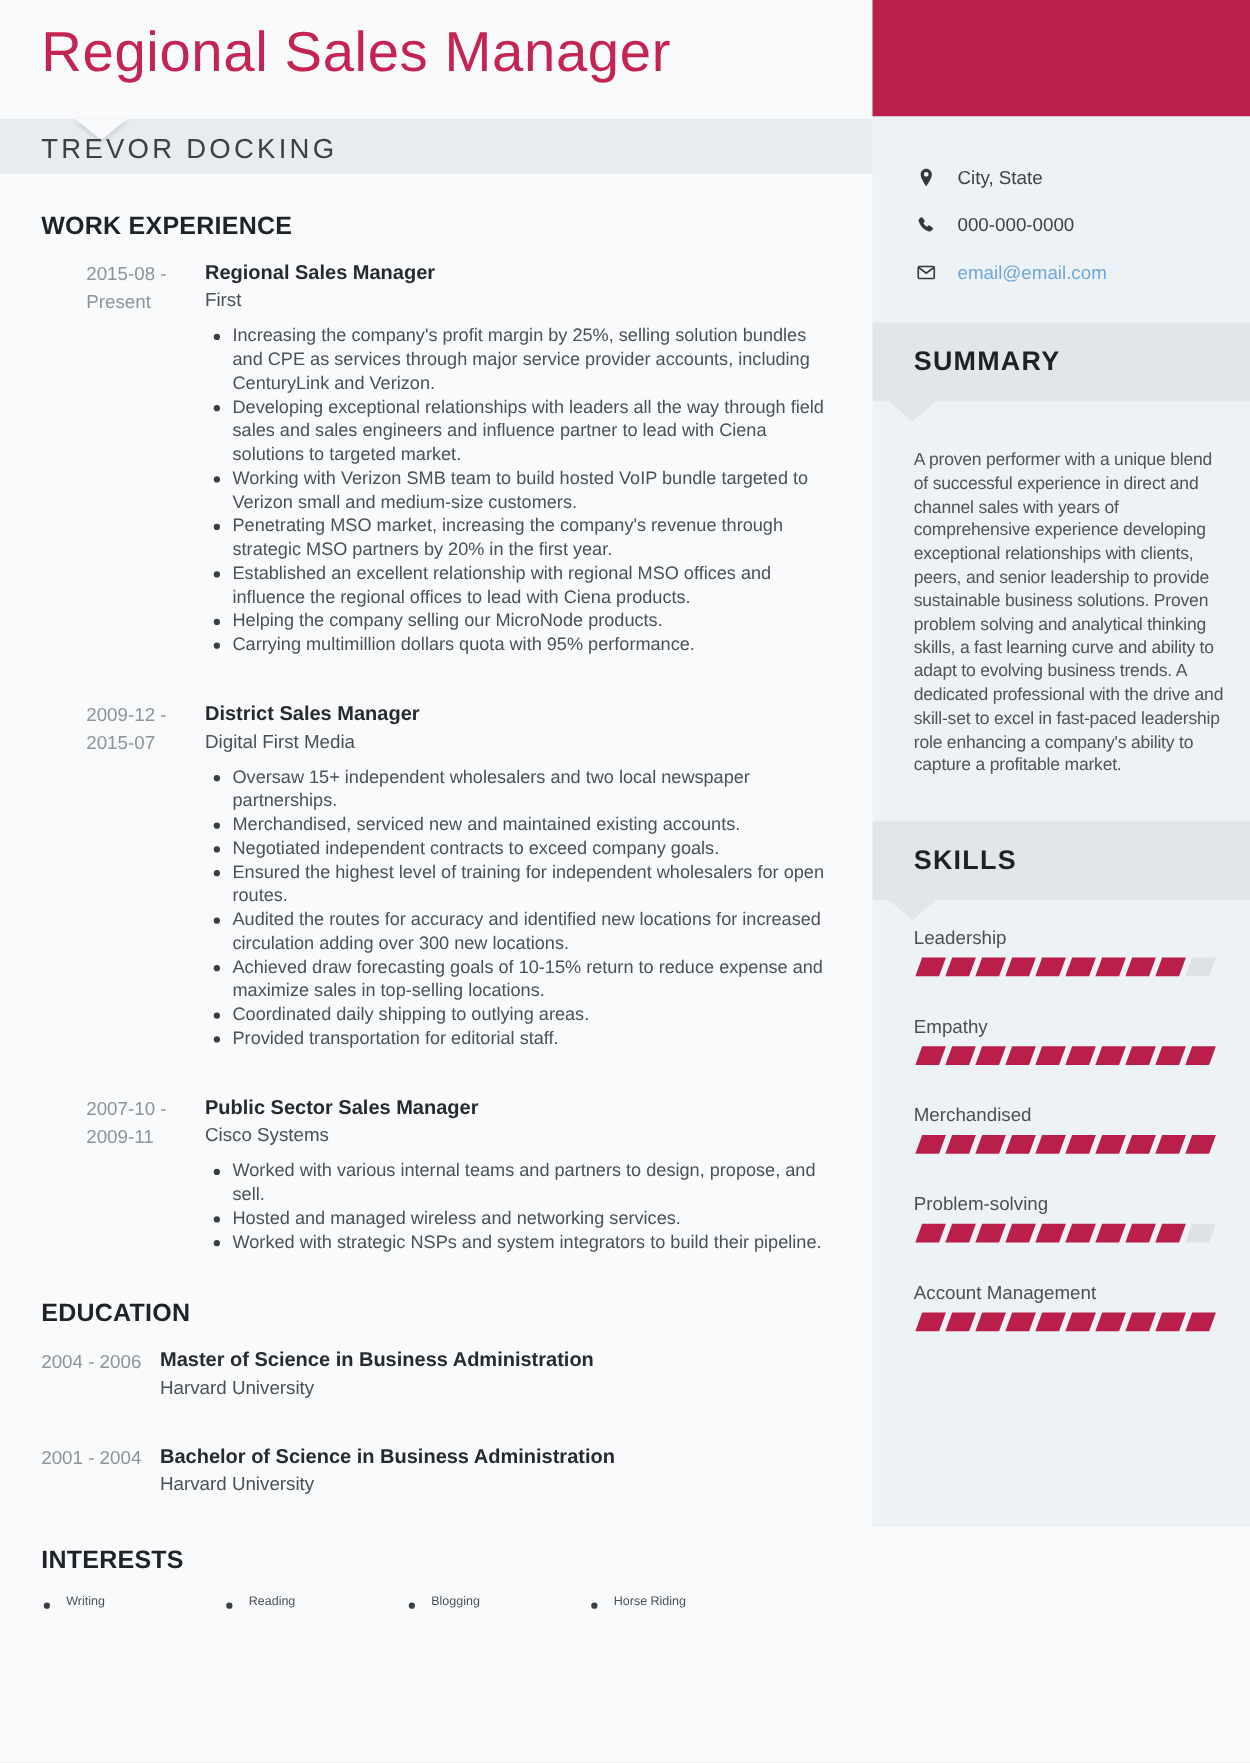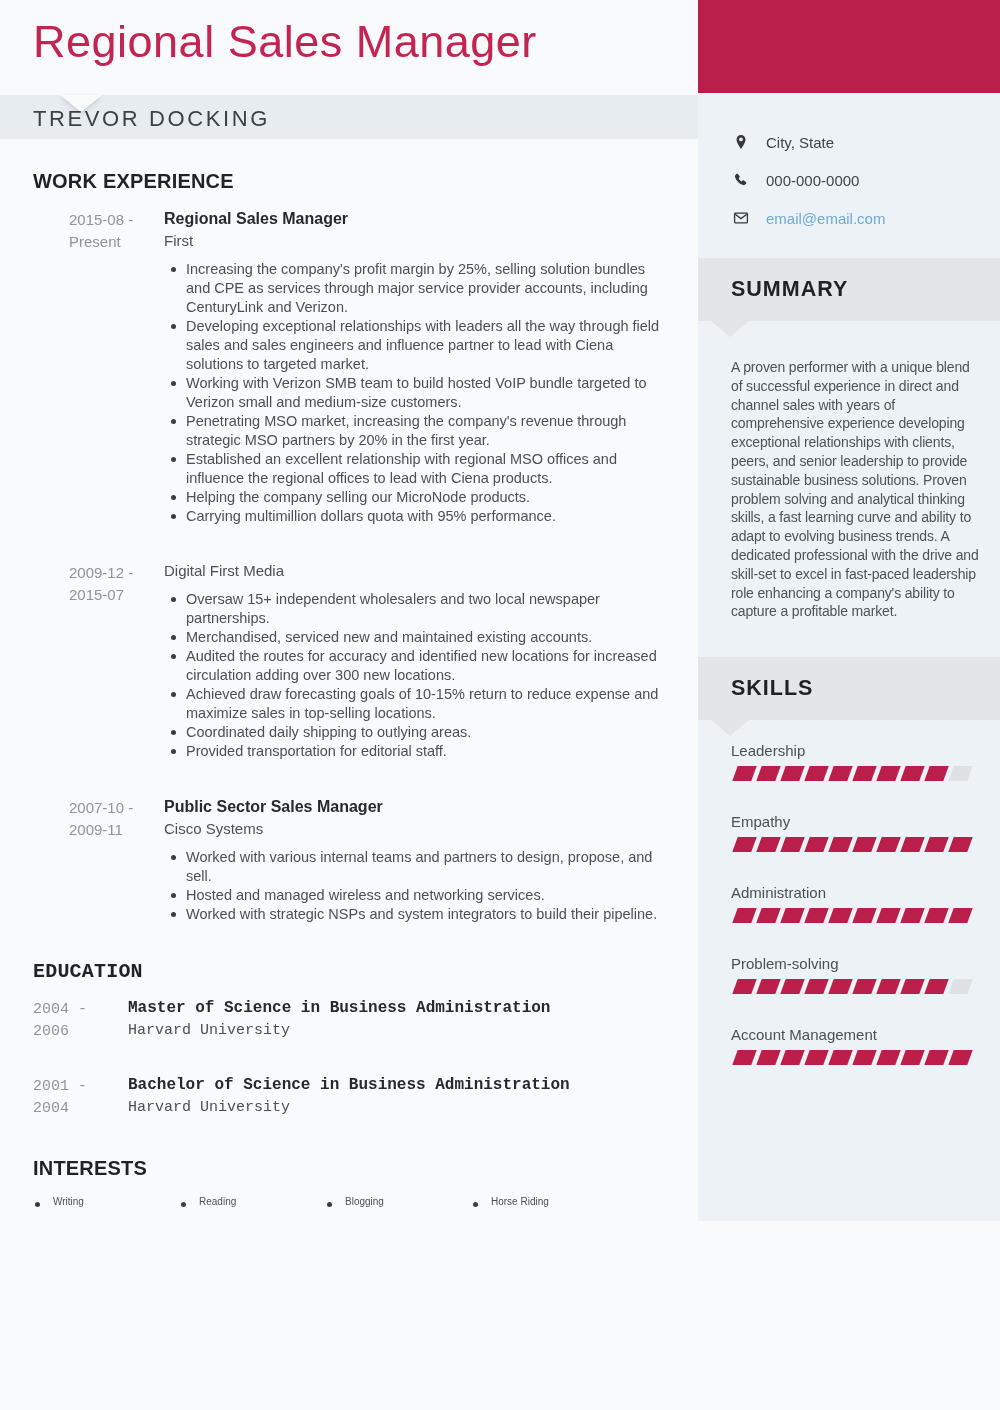--- a/index.html
+++ b/index.html
@@ -40,21 +40,21 @@
   .job{margin-bottom:36px;margin-left:36px;}
   .edu{margin-bottom:32px;}
   .dates-col{width:95px;flex:none;color:var(--muted);font-size:15px;line-height:22px;}
   .entry-main{flex:1;min-width:0;}
   .entry-title{margin:0 0 4px;font-size:16px;line-height:19px;font-weight:700;color:var(--dark);}
   .entry-sub{font-size:15px;line-height:18px;color:var(--body-text);margin:0 0 4px;}
   ul.bullets{list-style:none;margin:10px 0 0;padding:0;font-size:14.5px;line-height:19px;color:var(--body-text);}
   ul.bullets li{position:relative;padding-left:22px;}
   ul.bullets li::before{content:"";position:absolute;left:7px;top:7px;width:5px;height:5px;
     border-radius:50%;background:#3a3e42;}
-  .section-education{font-family:Liberation Mono, monospace;}
+  .section-education{}
   .section-interests{margin-top:36px;}
   ul.interests{list-style:none;margin:14px 0 0;padding:0;display:flex;font-size:10px;color:var(--body-text);}
   ul.interests li{position:relative;width:146px;padding-left:20px;}
   ul.interests li::before{content:"";position:absolute;left:2px;top:6px;width:5px;height:5px;
     border-radius:50%;background:#3a3e42;}
 
   
   .sidebar{position:absolute;left:698px;top:0;width:302px;height:1221px;background:var(--sidebar-bg);}
   .accent-block{position:absolute;top:0;left:0;width:100%;height:93px;background:var(--accent);}
   .contact{position:absolute;top:133px;left:35px;right:20px;}
@@ -117,25 +117,28 @@
             </ul>
         </div>
       </article>
 
       <article class="job">
         <div class="dates-col">
           <div>2009-12 -</div>
           <div>2015-07</div>
         </div>
         <div class="entry-main">
+          <h3 class="entry-title">District Sales Manager</h3>
           <div class="entry-sub">Digital First Media</div>
           <ul class="bullets">
 
           <li>Oversaw 15+ independent wholesalers and two local newspaper partnerships.</li>
               <li>Merchandised, serviced new and maintained existing accounts.</li>
+              <li>Negotiated independent contracts to exceed company goals.</li>
+              <li>Ensured the highest level of training for independent wholesalers for open routes.</li>
               <li>Audited the routes for accuracy and identified new locations for increased circulation adding over 300 new locations.</li>
               <li>Achieved draw forecasting goals of 10-15% return to reduce expense and maximize sales in top-selling locations.</li>
               <li>Coordinated daily shipping to outlying areas.</li>
               <li>Provided transportation for editorial staff.</li>
             </ul>
         </div>
       </article>
 
       <article class="job">
         <div class="dates-col">
@@ -249,21 +252,21 @@
             <div class="seg filled"></div>
             <div class="seg filled"></div>
             <div class="seg filled"></div>
             <div class="seg filled"></div>
             <div class="seg filled"></div>
             <div class="seg filled"></div>
           </div>
         </div>
 
         <div class="skill">
-          <div class="skill-label">Administration</div>
+          <div class="skill-label">Merchandised</div>
           <div class="skill-bar">
             <div class="seg filled"></div>
             <div class="seg filled"></div>
             <div class="seg filled"></div>
             <div class="seg filled"></div>
             <div class="seg filled"></div>
             <div class="seg filled"></div>
             <div class="seg filled"></div>
             <div class="seg filled"></div>
             <div class="seg filled"></div>

